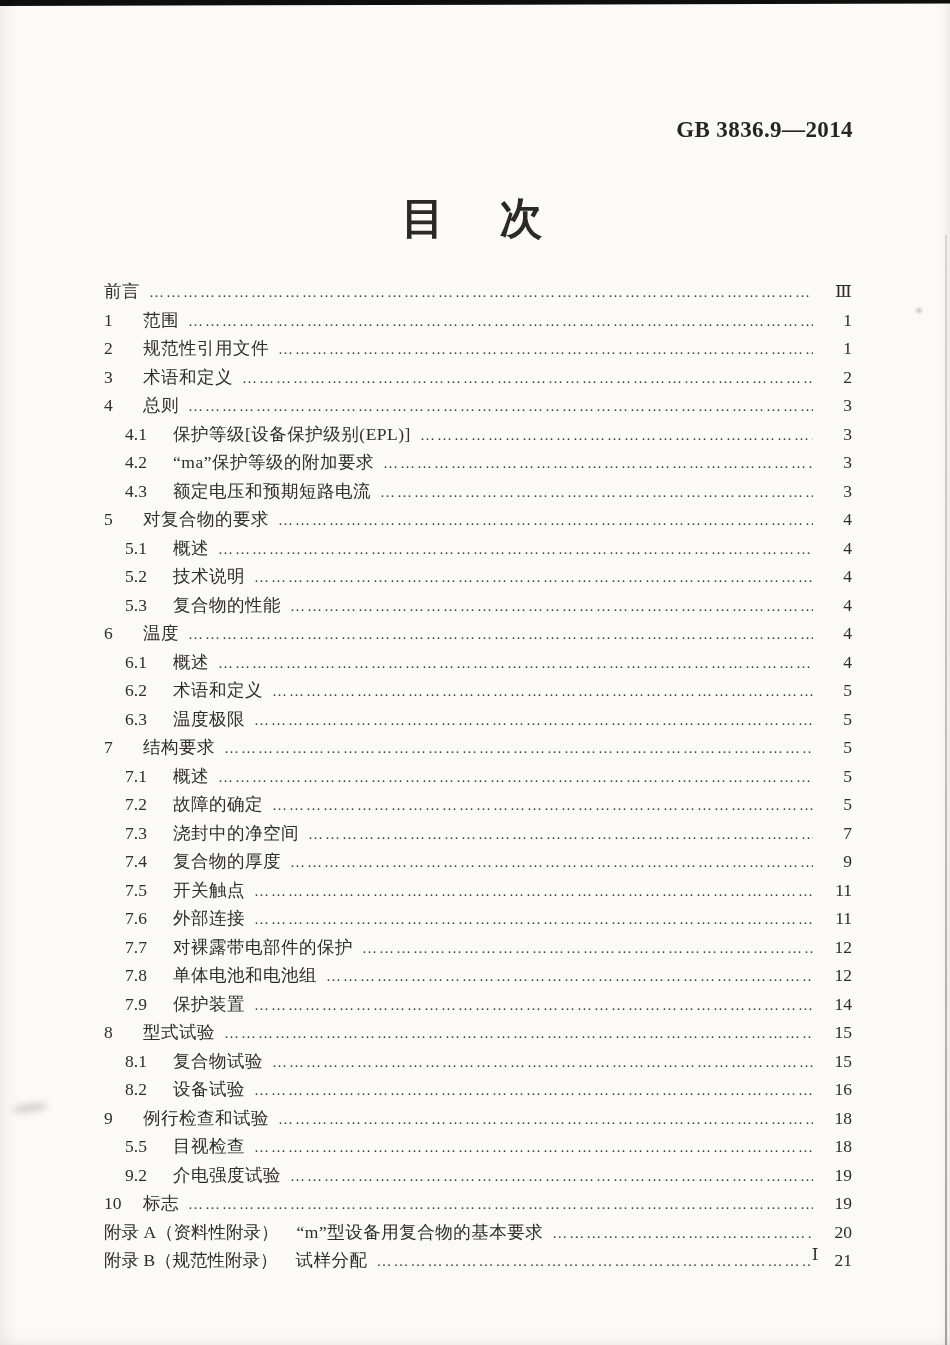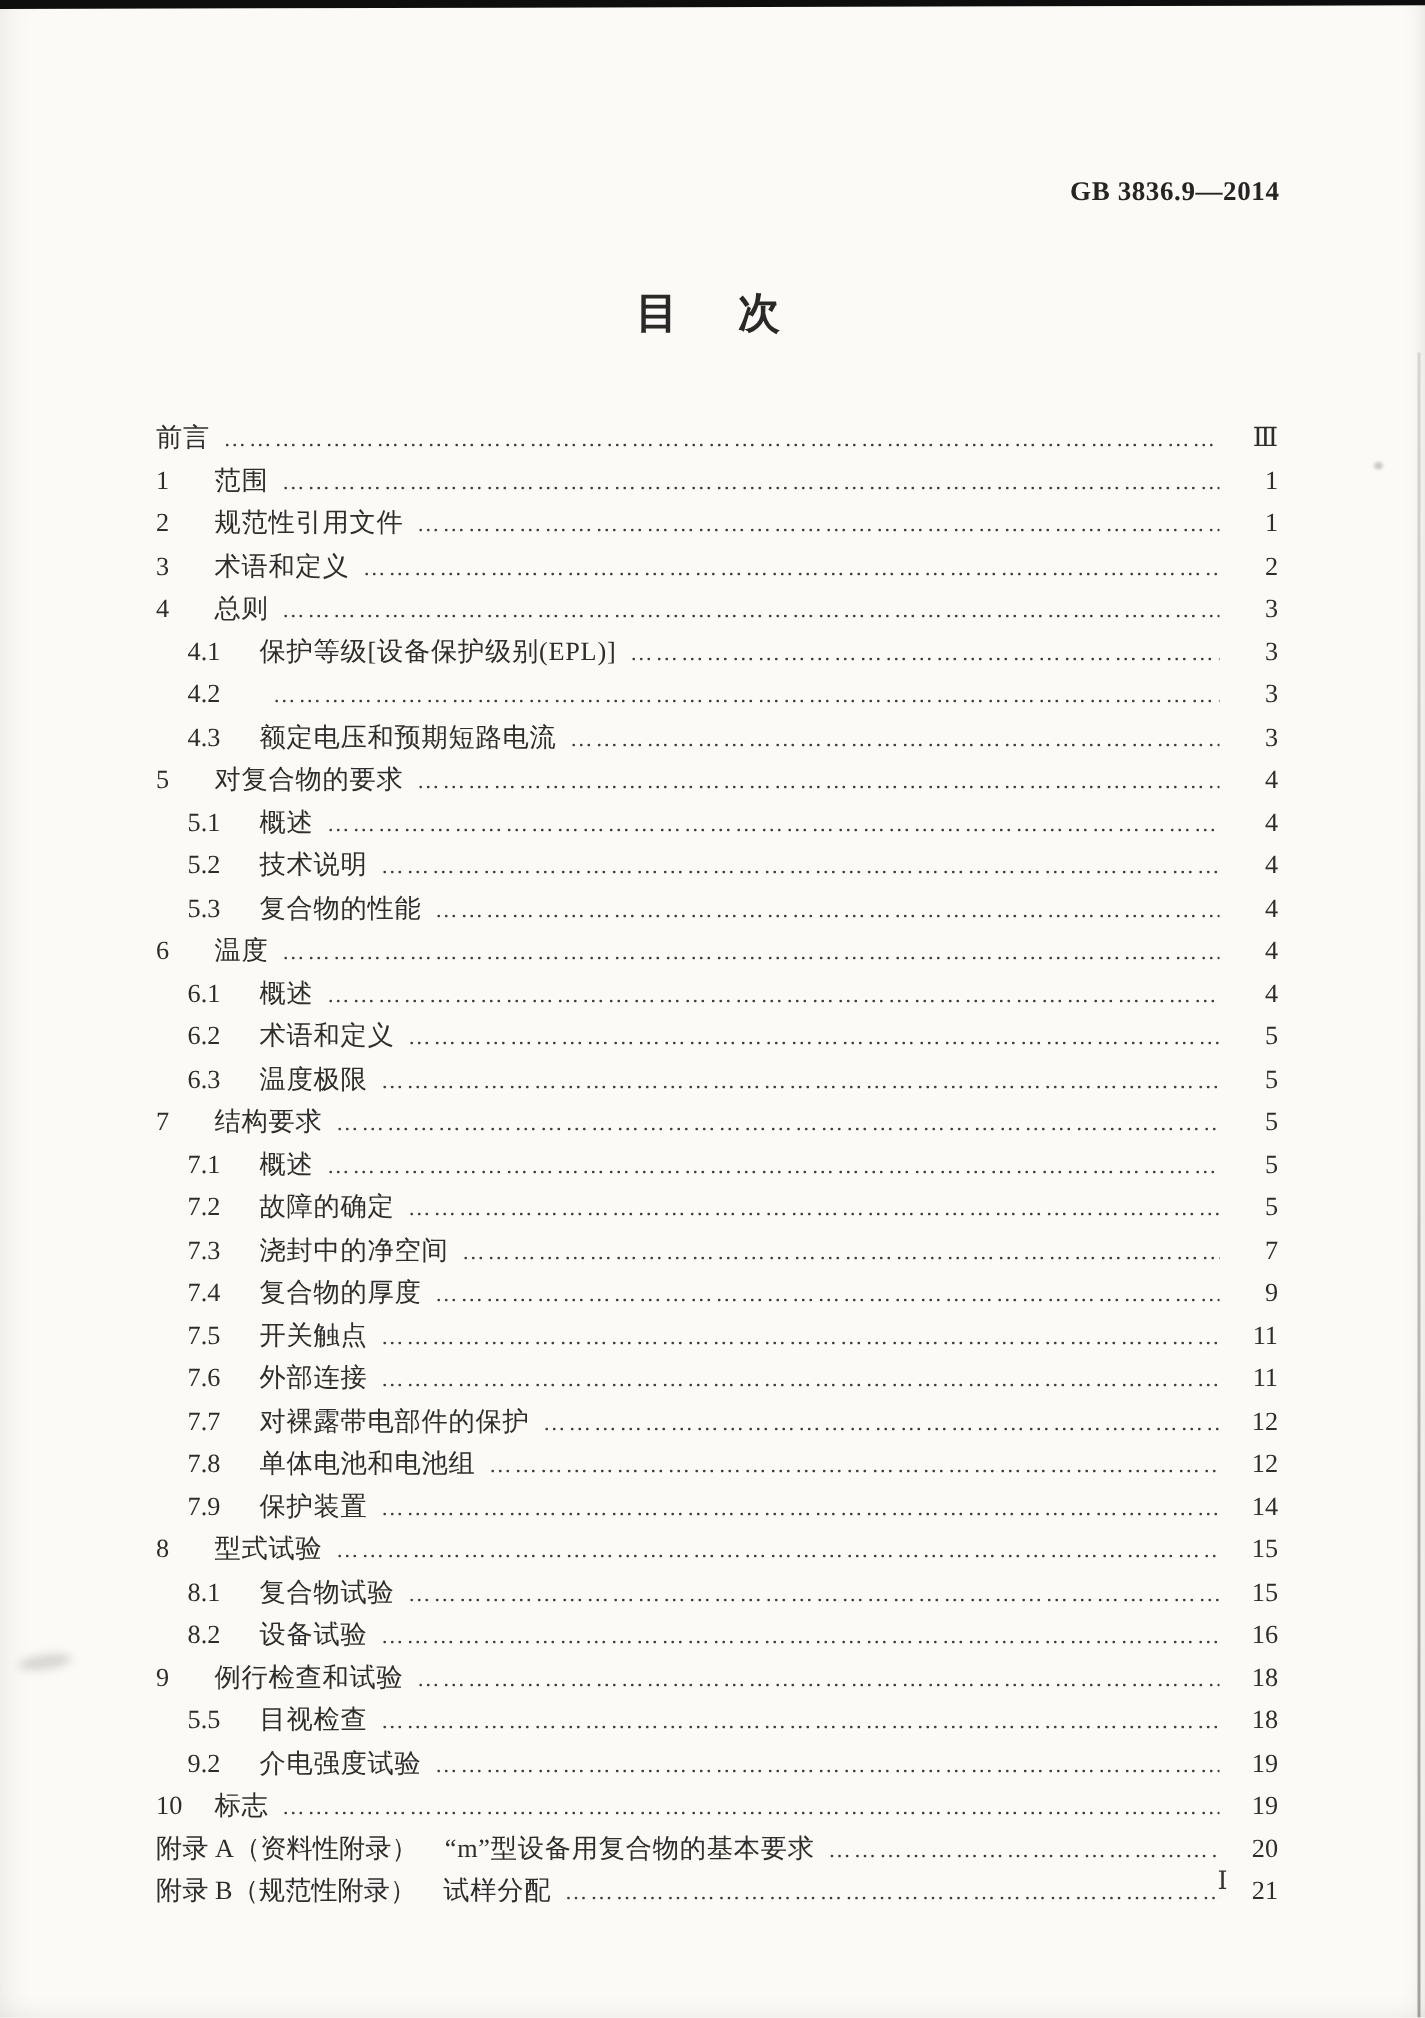--- a/index.html
+++ b/index.html
@@ -39,30 +39,30 @@
   }
   .speck {
     position:absolute; left:916px; top:308px;
     width:6px; height:5px;
     background:rgba(160,158,152,0.5);
     border-radius:50%;
     filter:blur(1px);
   }
   .header-num {
     position:absolute; top:117px; right:97px;
-    font-size:18px; font-weight:bold;
+    font-size:23px; font-weight:bold;
     letter-spacing:0.4px;
     color:#262523;
   }
   .page-title {
     position:absolute; top:190px; left:0; width:100%;
     margin:0;
     text-align:center;
     font-family:"Liberation Sans","DejaVu Sans",sans-serif;
-    font-size:28px; font-weight:bold;
+    font-size:43px; font-weight:bold;
     letter-spacing:6px;
     color:#2a2927;
   }
   .toc {
     position:absolute; left:104px; top:277px; width:748px;
     font-size:17.5px;
   }
   .toc-row {
     display:flex; align-items:baseline;
     height:28.5px; line-height:28.5px;
@@ -140,20 +140,21 @@
     <span class="pageno">3</span>
   </div>
       <div class="toc-row level-1">
     <span class="num">4.1</span>
     <span class="title-text">保护等级[设备保护级别(EPL)]</span>
     <span class="dots">………………………………………………………………………………………………………………………………………………………………………………………………………………………………………………</span>
     <span class="pageno">3</span>
   </div>
       <div class="toc-row level-1">
     <span class="num">4.2</span>
+    <span class="title-text">“ma”保护等级的附加要求</span>
     <span class="dots">………………………………………………………………………………………………………………………………………………………………………………………………………………………………………………</span>
     <span class="pageno">3</span>
   </div>
       <div class="toc-row level-1">
     <span class="num">4.3</span>
     <span class="title-text">额定电压和预期短路电流</span>
     <span class="dots">………………………………………………………………………………………………………………………………………………………………………………………………………………………………………………</span>
     <span class="pageno">3</span>
   </div>
       <div class="toc-row level-0">

